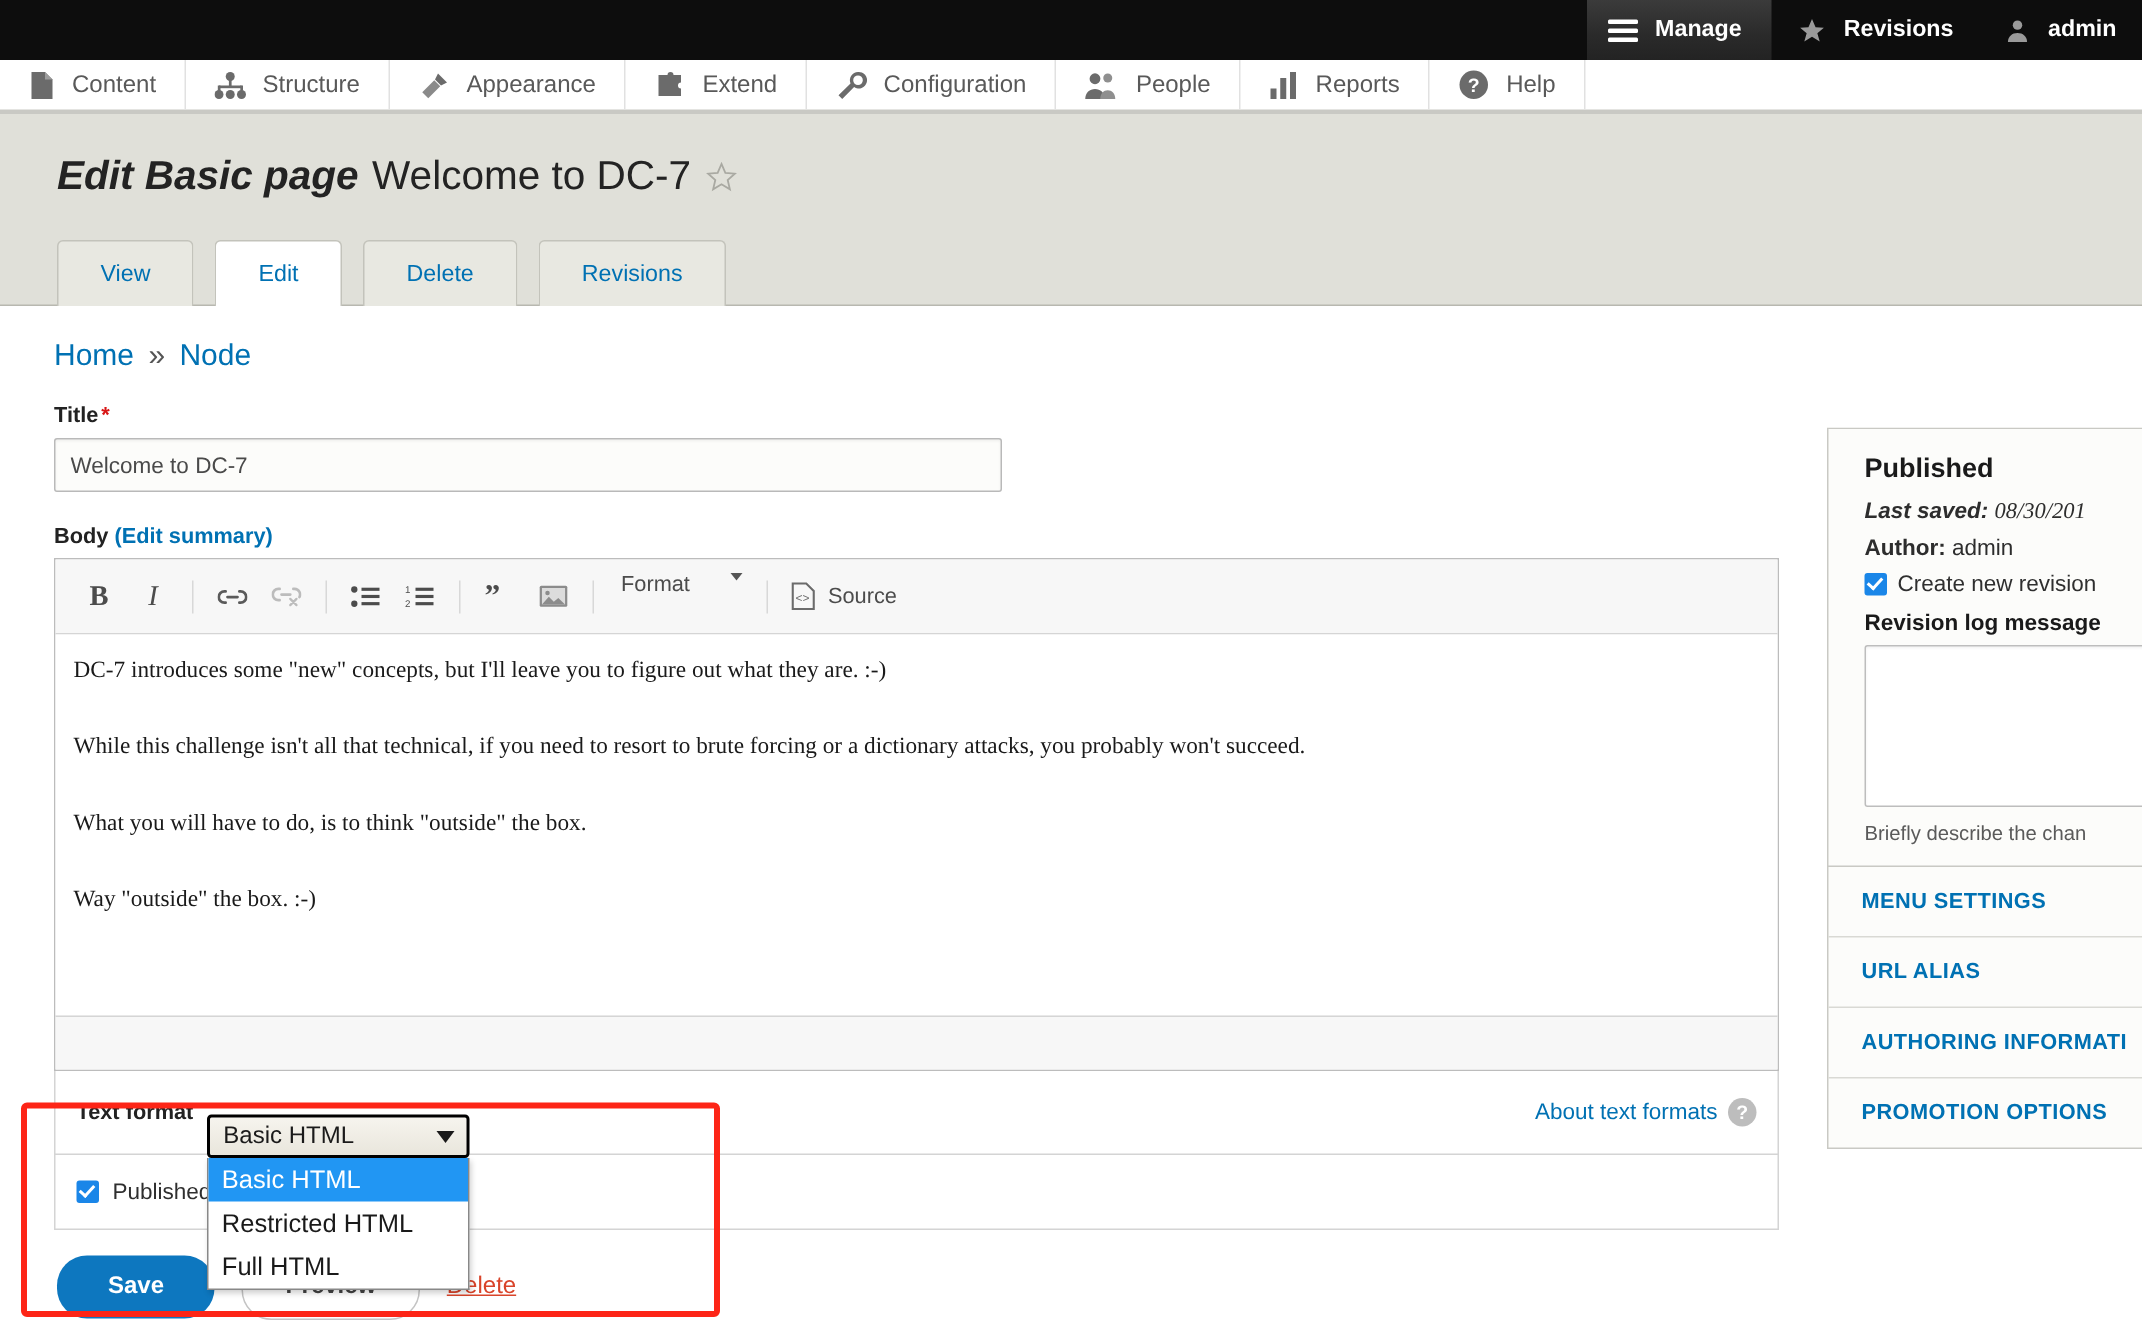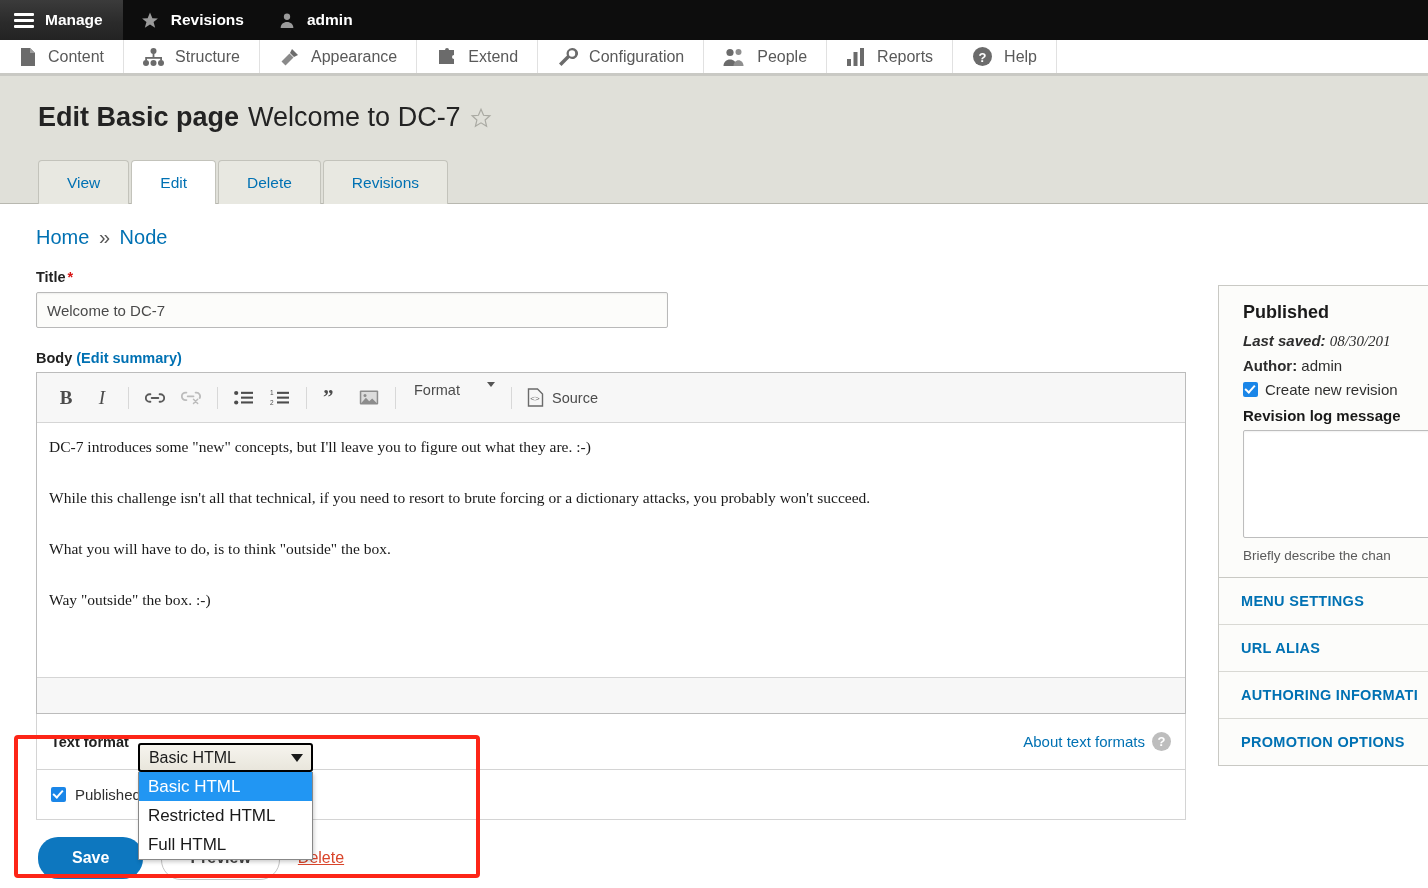--- a/index.html
+++ b/index.html
@@ -7,21 +7,21 @@
   body {
     width:1428px; height:888px;
     font-family:"Liberation Sans", sans-serif;
     background:#fff; overflow:hidden; position:relative;
     font-size:14px; color:#333;
   }
 
   
   .adminbar {
     height:40px; background:#0d0d0d; display:flex; align-items:stretch;
-    position:relative; z-index:60;
+    position:relative; z-index:60;justify-content:flex-end;
   }
   .adminbar-tab {
     display:flex; align-items:center; gap:11px; padding:0 17px;
     color:#fff; font-weight:bold; font-size:15.5px; white-space:nowrap;
   }
   .adminbar-tab.manage {
     background:linear-gradient(to bottom,#3b3b3b 0%,#2b2b2b 55%,#232323 100%);
     padding-left:14px; padding-right:20px;
   }
   .hamburger { display:flex; flex-direction:column; justify-content:center; gap:3px; width:20px; }
@@ -43,29 +43,29 @@
 
   
   .pagehead {
     background:#e0e0d9; padding:26px 0 0 0; position:relative;
     border-bottom:1px solid #b8b8b0;
   }
   .page-title {
     font-size:27px; color:#232323; padding:0 0 0 38px; margin:0 0 26px 0;
     font-weight:normal; display:flex; align-items:center; gap:9px;
   }
-  .page-title .em { font-weight:bold; }
+  .page-title .em { font-style:italic; font-weight:bold; }
   .page-title .reg { font-weight:normal; }
   .star-outline { width:22px; height:22px; display:inline-block; }
 
   .tabs { display:flex; padding-left:38px; gap:0; position:relative; }
   .tab {
     background:#e8e8e1; border:1px solid #c3c3bb; border-bottom:none;
     padding:13px 28px 12px 28px; font-size:15.5px; color:#0071b3;
-    border-radius:4px 4px 0 0; margin-right:2px; position:relative; top:1px;
+    border-radius:4px 4px 0 0; margin-right:14px; position:relative; top:1px;
   }
   .tab.active { background:#fff; border-color:#c3c3bb; color:#0071b3; z-index:3; }
 
   
   .content { padding:0 0 0 0; position:relative; background:#fff; }
   .breadcrumb { padding:22px 0 0 36px; font-size:20px; color:#0071b3; }
   .breadcrumb a { color:#0071b3; text-decoration:none; }
   .breadcrumb .sep { color:#555; padding:0 4px; }
 
   .columns { display:flex; align-items:flex-start; }

